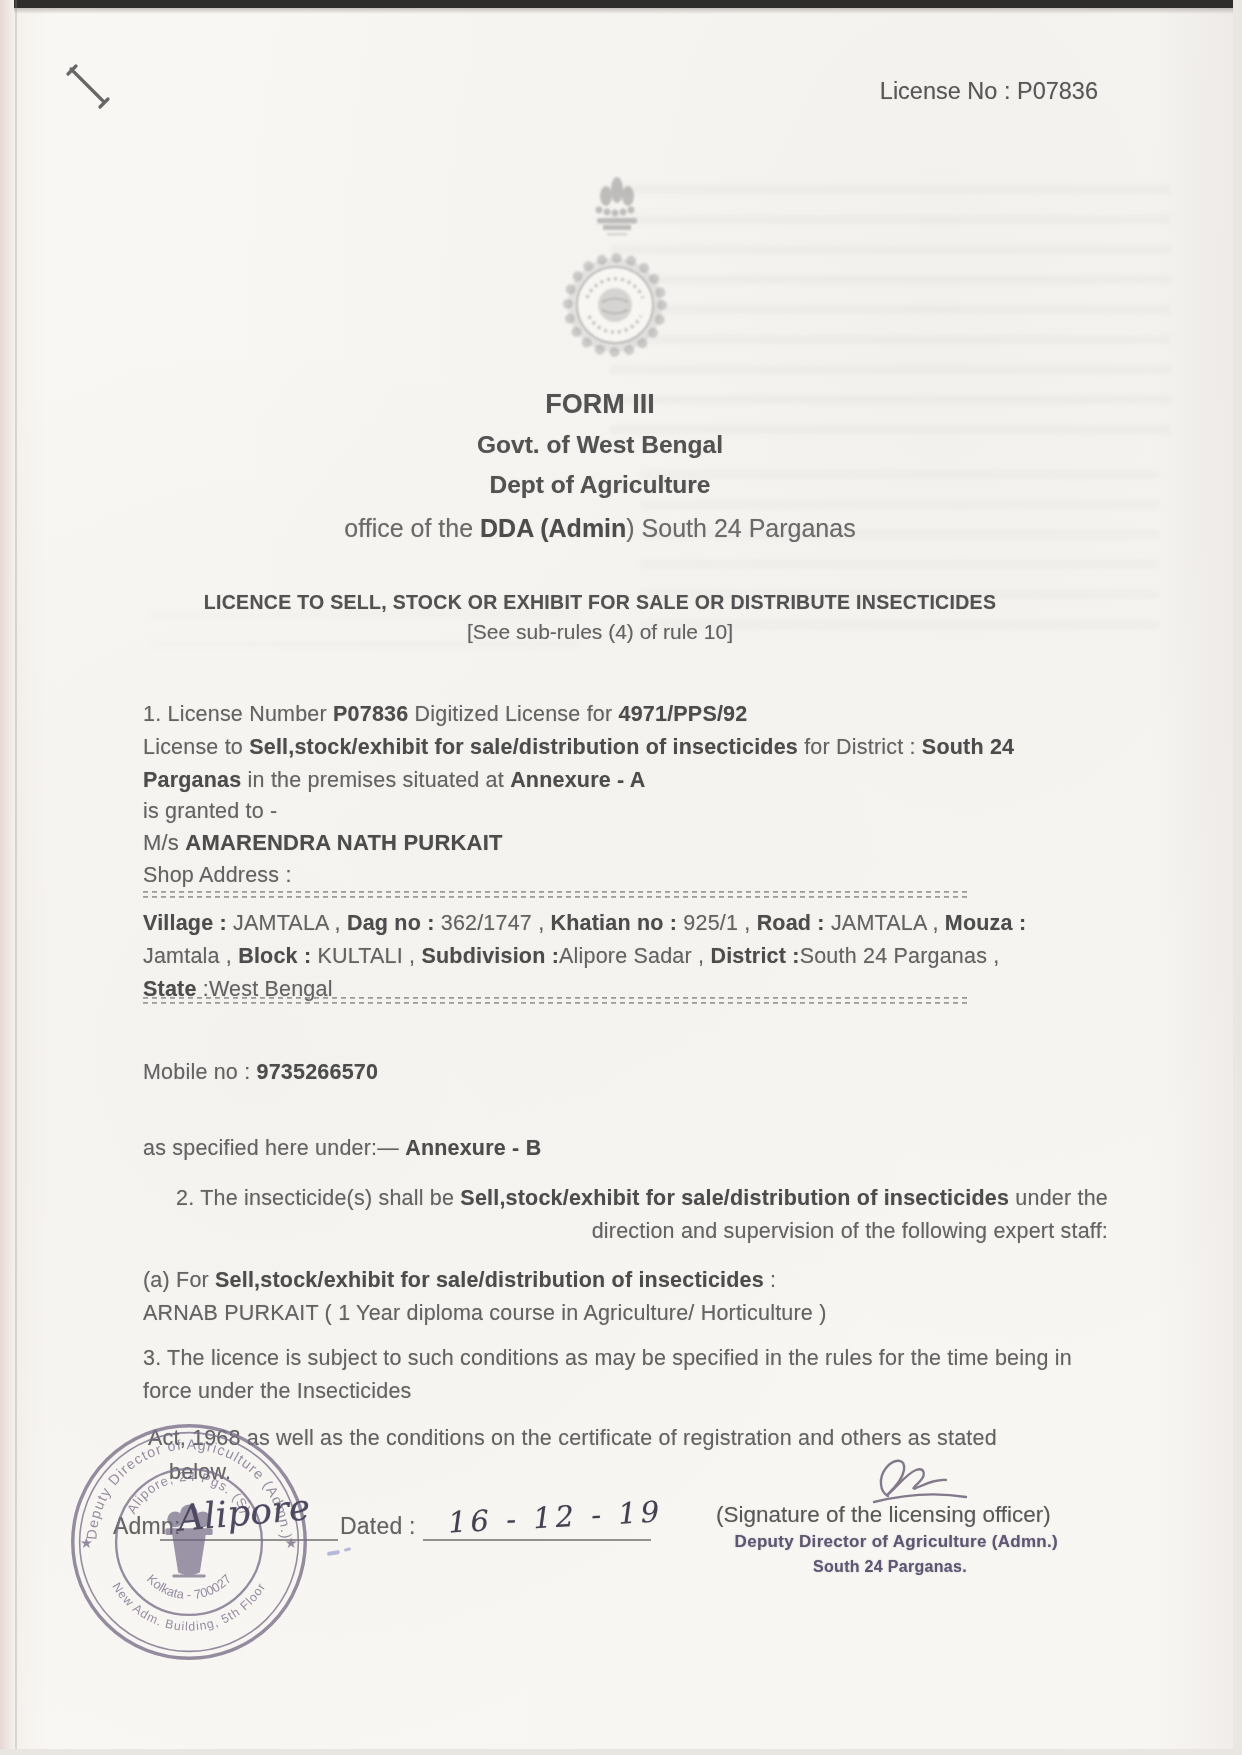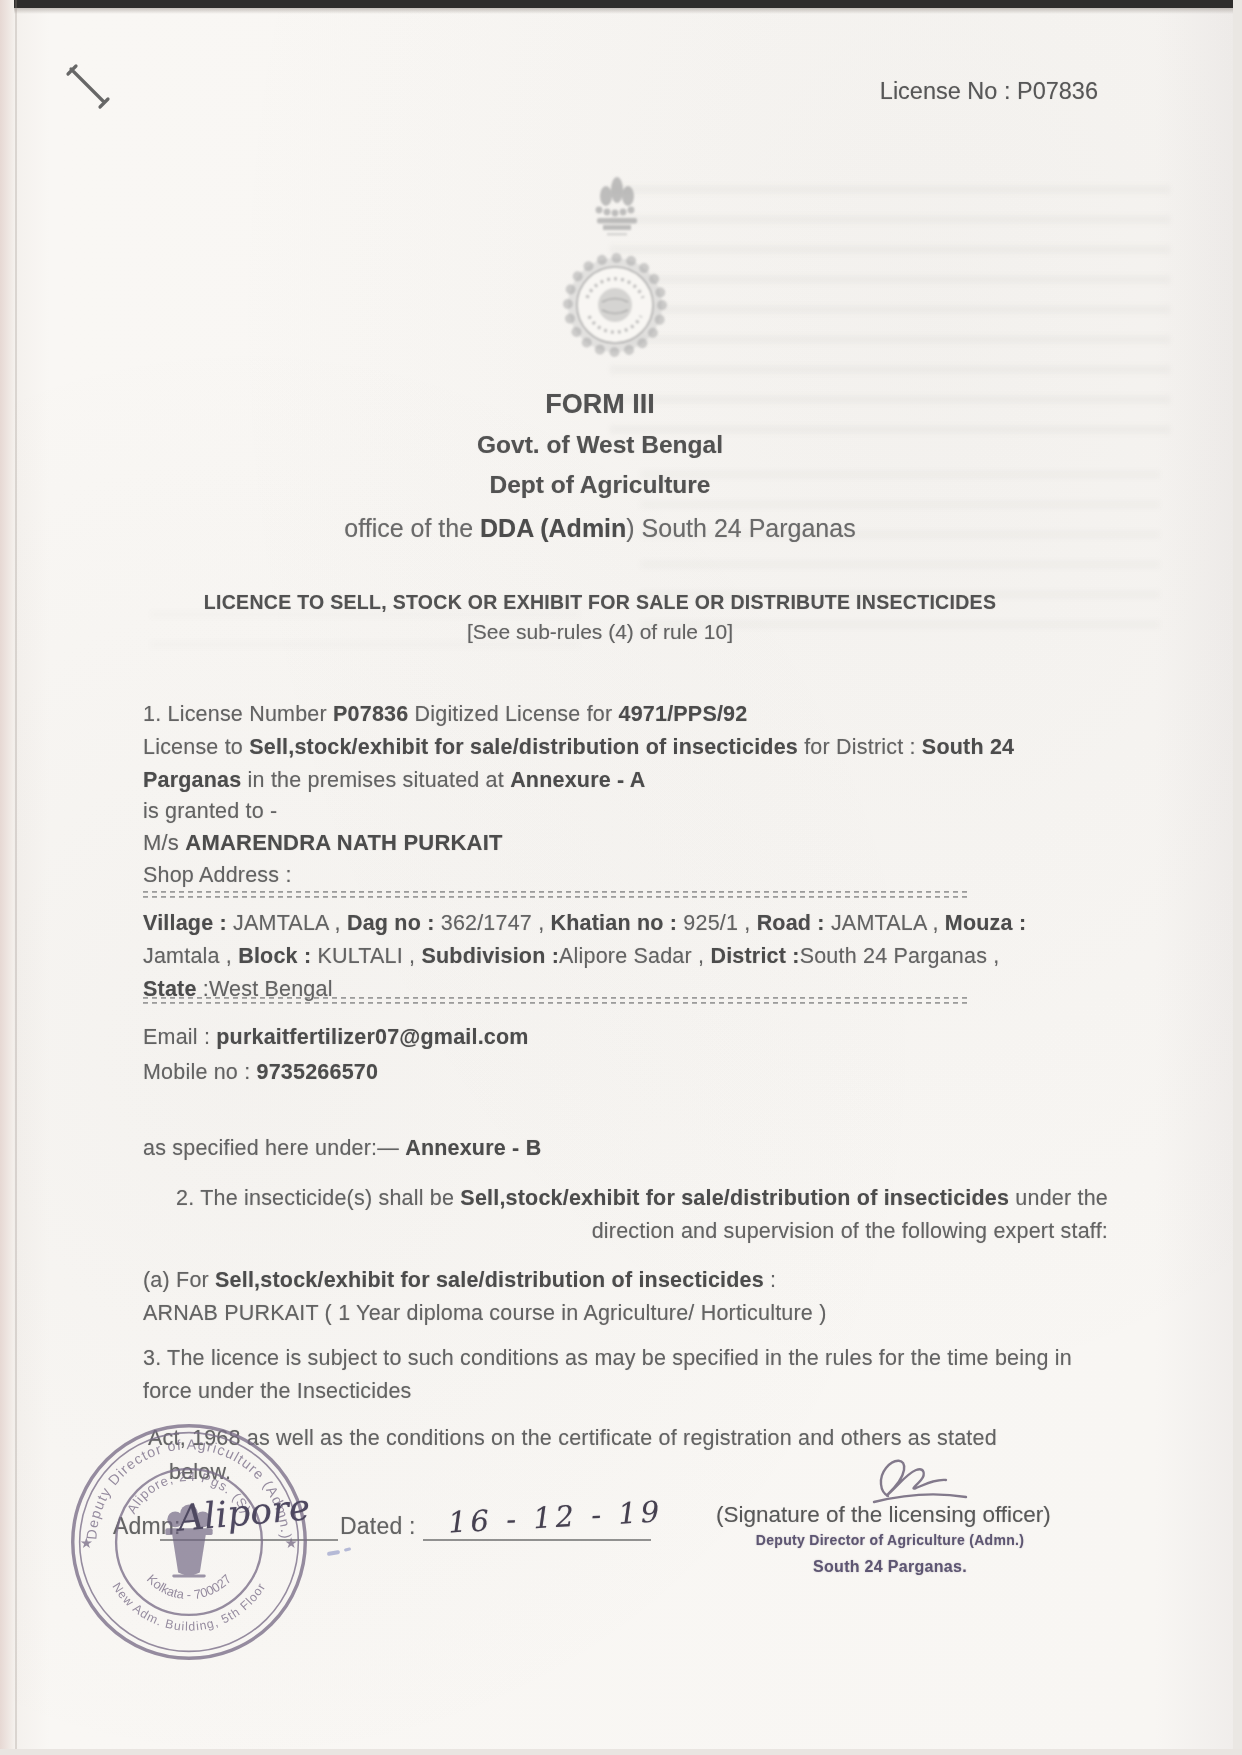--- a/index.html
+++ b/index.html
@@ -109,21 +109,20 @@
   <div class="abs para soft" style="left:143px;top:795px;">is granted to -</div>
   <div class="abs para soft" style="left:143px;top:826px;font-size:22px;"><span>M/s </span><span class="b">AMARENDRA NATH PURKAIT</span></div>
   <div class="abs para soft" style="left:143px;top:859px;text-align:center;">Shop Address :</div>
 
   <div class="abs dash" style="left:143px;top:891px;width:824px;"></div>
 
   <div class="abs para soft" style="left:143px;top:907px;width:900px;"><span class="b">Village :</span><span> JAMTALA , </span><span class="b">Dag no :</span><span> 362/1747 , </span><span class="b">Khatian no :</span><span> 925/1 , </span><span class="b">Road :</span><span> JAMTALA , </span><span class="b">Mouza :</span><span> Jamtala , </span><span class="b">Block :</span><span> KULTALI , </span><span class="b">Subdivision :</span><span>Alipore Sadar , </span><span class="b">District :</span><span>South 24 Parganas , </span><span class="b">State</span><span> :West Bengal</span></div>
 
   <div class="abs dash" style="left:143px;top:997px;width:824px;"></div>
 
-  <div class="abs para soft" style="left:143px;top:1021px;"><span>Email : </span><span class="b">purkaitfertilizer07@gmail.com</span></div>
   <div class="abs para soft" style="left:143px;top:1056px;"><span>Mobile no : </span><span class="b">9735266570</span></div>
 
   <div class="abs para soft" style="left:143px;top:1132px;"><span>as specified here under:— </span><span class="b">Annexure - B</span></div>
 
   <div class="abs para soft" style="left:143px;top:1182px;width:965px;text-align:right;"><span>2. The insecticide(s) shall be </span><span class="b">Sell,stock/exhibit for sale/distribution of insecticides</span><span> under the direction and supervision of the following expert staff:</span></div>
 
   <div class="abs para soft" style="left:143px;top:1264px;width:965px;"><span>(a) For </span><span class="b">Sell,stock/exhibit for sale/distribution of insecticides</span><span> :</span><br><span>ARNAB PURKAIT ( 1 Year diploma course in Agriculture/ Horticulture )</span></div>
 
   <div class="abs para soft" style="left:143px;top:1342px;width:960px;">3. The licence is subject to such conditions as may be specified in the rules for the time being in force under the Insecticides</div>
   <div class="abs para soft" style="left:148px;top:1422px;width:960px;">Act, 1968 as well as the conditions on the certificate of registration and others as stated</div>
@@ -131,21 +130,21 @@
 
   <div class="abs para soft" style="left:113px;top:1510px;font-size:23px;">Admn:</div>
   <div class="abs underline" style="left:160px;top:1539px;width:178px;"></div>
   <div class="abs para soft" style="left:340px;top:1510px;font-size:23px;">Dated :</div>
   <div class="abs underline" style="left:423px;top:1539px;width:228px;"></div>
 
   <svg class="abs" style="left:866px;top:1452px;" width="104" height="58" viewBox="0 0 104 58">
     <path d="M22 44 C14 40 12 26 20 16 C28 6 40 6 38 18 C36 30 24 40 20 44 C30 36 40 22 50 18 C58 15 60 22 55 28 C50 34 44 38 50 36 C60 32 70 27 80 28 M8 50 C40 42 70 40 100 45" stroke="#6d6378" stroke-width="2.4" fill="none" stroke-linecap="round" opacity=".85"></path>
   </svg>
   <div class="abs soft" style="left:716px;top:1502px;font-size:22.5px;color:#585858;">(Signature of the licensing officer)</div>
-  <div class="abs stamped" style="left:722px;top:1532px;width:336px;text-align:center;font-size:14px;">Deputy Director of Agriculture (Admn.)</div>
+  <div class="abs stamped" style="left:722px;top:1532px;width:336px;text-align:right;font-size:17px;">Deputy Director of Agriculture (Admn.)</div>
   <div class="abs stamped" style="left:722px;top:1558px;width:336px;text-align:center;font-size:16px;">South 24 Parganas.</div>
 
   <svg class="abs" style="left:56px;top:1409px;" width="266" height="266" viewBox="0 0 270 270">
     <defs>
       <path id="arcTopOuter" d="M 41 135 A 94 94 0 1 1 229 135"></path>
       <path id="arcBotOuter" d="M 45 135 A 90 90 0 0 0 225 135"></path>
       <path id="arcTopInner" d="M 73 135 A 62 62 0 1 1 197 135"></path>
       <path id="arcBotInner" d="M 77 135 A 58 58 0 0 0 193 135"></path>
       <filter id="inkBlur">
           <feGaussianBlur stdDeviation="0.6"></feGaussianBlur>

